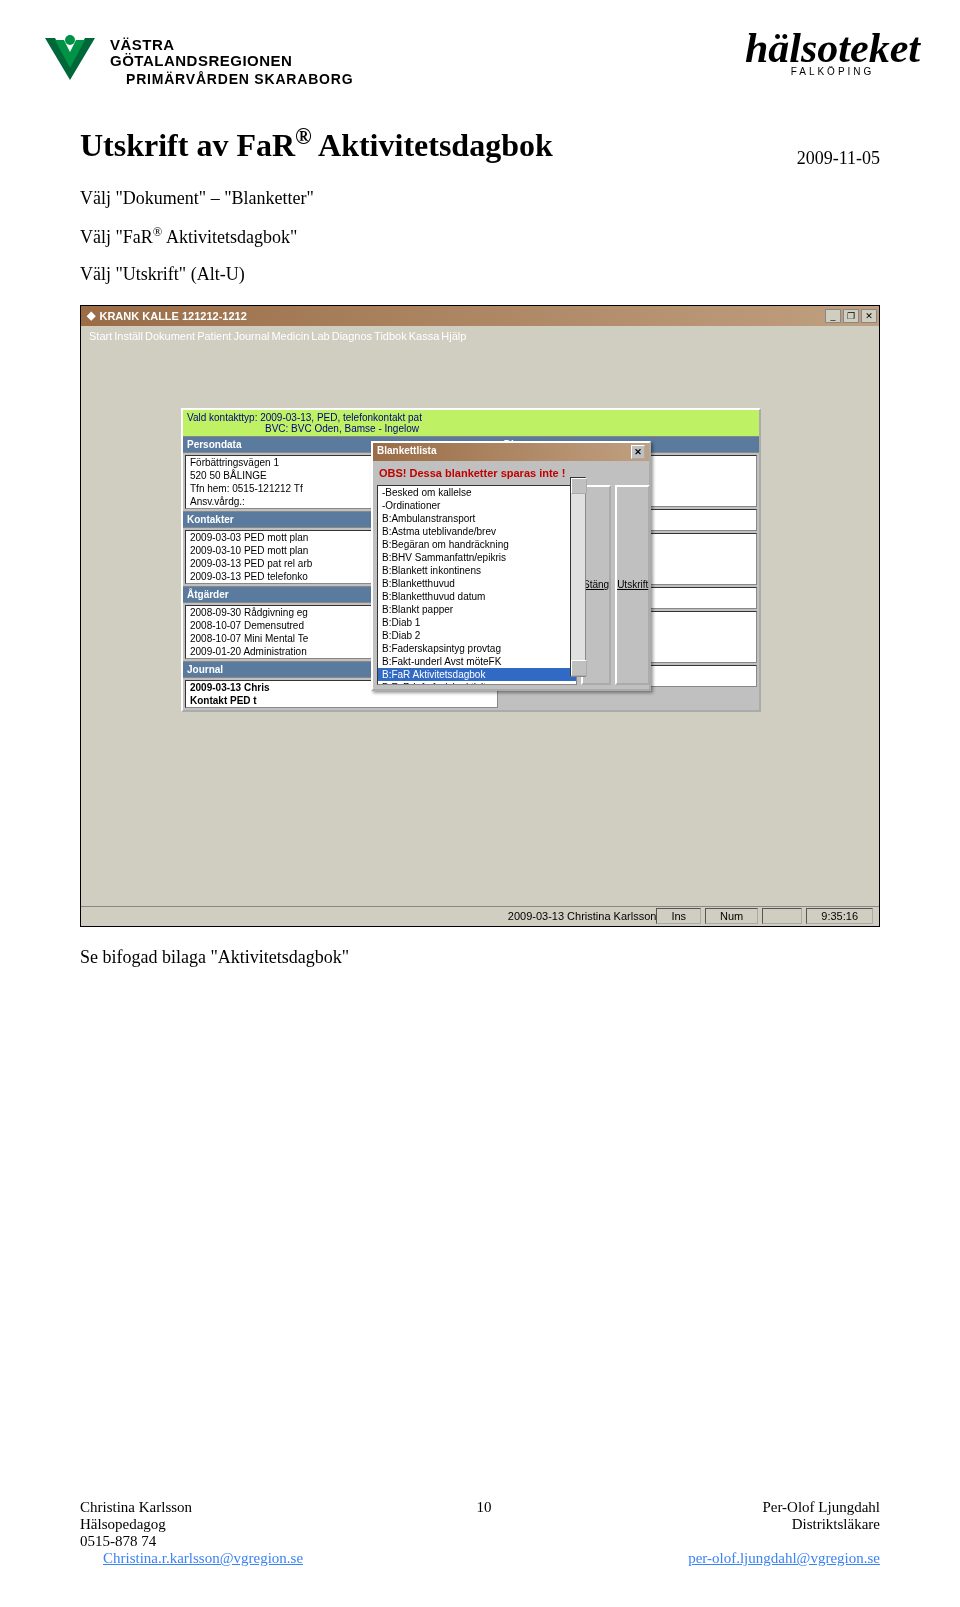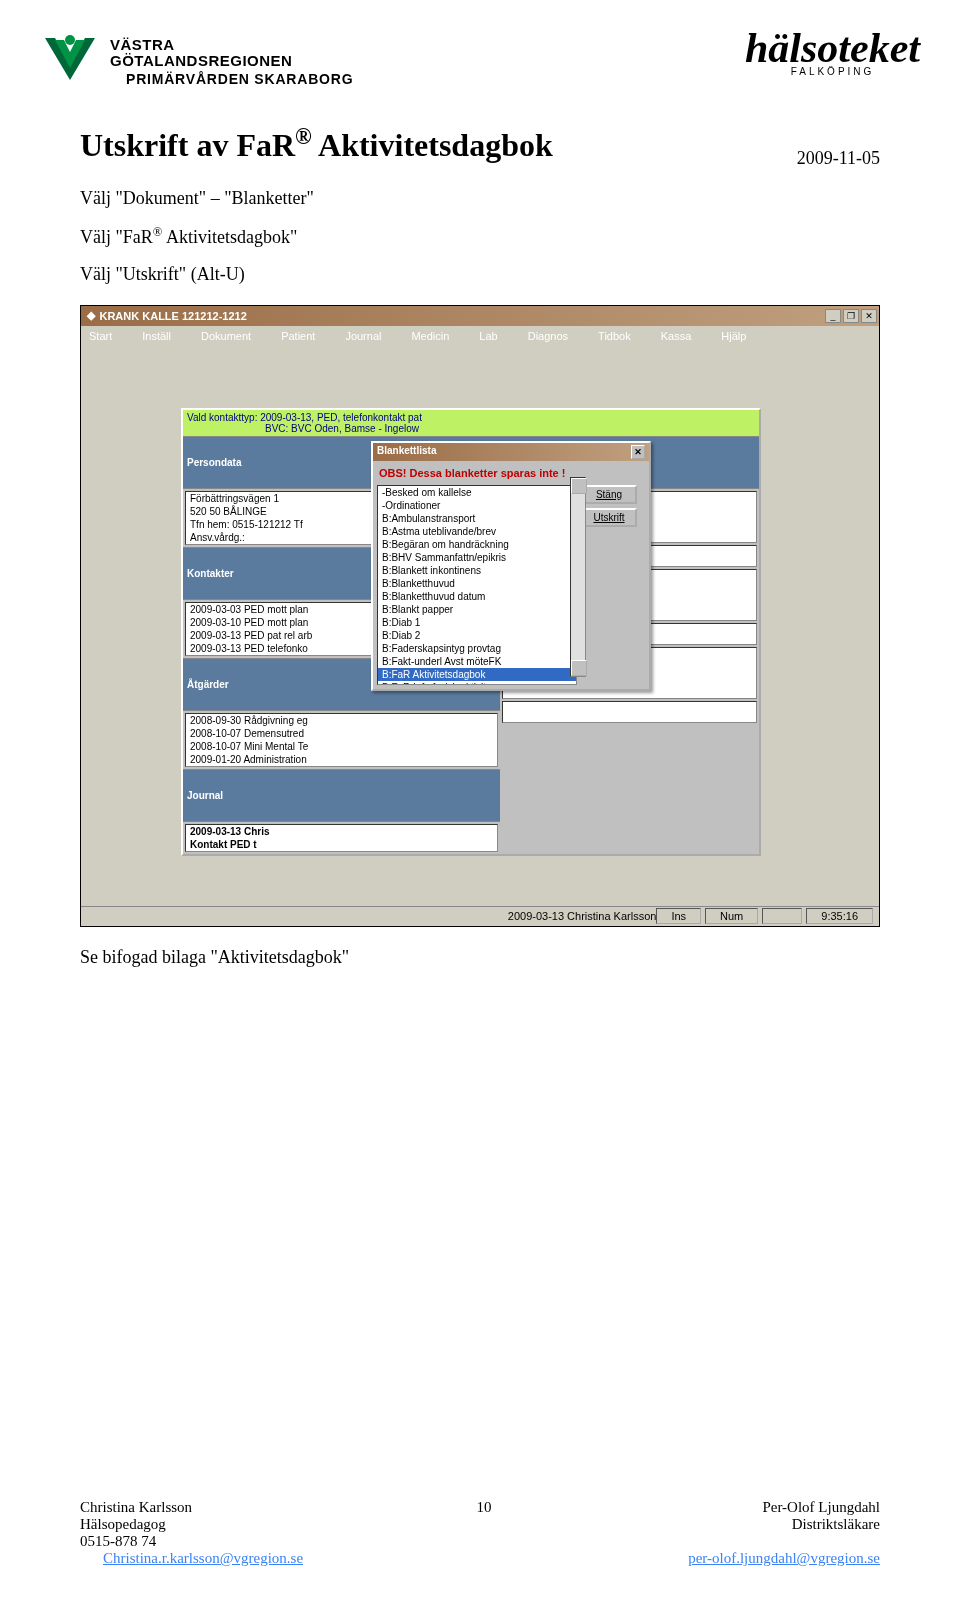--- a/index.html
+++ b/index.html
@@ -18,46 +18,46 @@
   .content { padding: 0 80px; }
   h1 { font-size: 32px; font-weight: bold; margin-top: 20px; margin-bottom: 24px;}
   .sup { font-size: 0.7em; vertical-align: super; }
   .para { font-size: 18px; margin-bottom: 16px; }
 
   .screenshot { margin: 20px 0; border: 1px solid #000; background: #d0cec0; font-family: Tahoma, Arial, sans-serif; font-size: 11px; color: #000; position:relative; }
   .ss-title { background: linear-gradient(to right,#9a6d47,#c0a080); color:#fff; height:20px; display:flex; align-items:center; justify-content:space-between; padding:0 2px;}
   .ss-title .tleft { display:flex; align-items:center; gap:4px; font-weight:bold; padding-left:4px;}
   .ss-title .wbtns { display:flex; gap:2px;}
   .ss-title .wbtn { width:16px; height:14px; background:#d0cec0; border:1px solid #888; font-size:9px; display:flex; align-items:center; justify-content:center; color:#000;}
-  .ss-menu { background:#d0cec0; height:20px; display:flex; align-items:center; gap:30px; padding:0 8px; color:#fff; font-size:11px;}
+  .ss-menu { background:#d0cec0; height:20px; display:flex; align-items:center; gap:2px; padding:0 8px; color:#fff; font-size:11px;}
   .ss-body { background:#d0cec0; height:560px; position:relative; }
   .ss-status { background:#d0cec0; height:20px; border-top:1px solid #888; display:flex; align-items:center; justify-content:flex-end; padding:0 6px; color:#000;}
   .ss-status .right { display:flex; gap:4px;}
   .ss-status .cell { border:1px inset #aaa; padding:1px 14px; background:#d0cec0;}
 
   .mainwin { position:absolute; top:62px; left:100px; width:580px; background:#c0c0c0; border:2px outset #fff; }
   .mainwin .info { background:#bef264; padding:2px 4px; font-size:10px; color:#000080;}
-  .section-h { background:#5a7b9e; color:#fff; padding:20px 4px; font-size:10px; font-weight:bold; border-top:1px solid #888; border-bottom:1px solid #888;}
+  .section-h { background:#5a7b9e; color:#fff; padding:2px 4px; font-size:10px; font-weight:bold; border-top:1px solid #888; border-bottom:1px solid #888;}
   .whitebox { background:#fff; border:1px inset #888; margin:2px; font-size:10px; }
   .whitebox .ln { padding:1px 4px; white-space:nowrap; overflow:hidden;}
   .two-col { display:flex; }
   .two-col .left { width:55%; }
   .two-col .right { width:45%; }
   .stub-area { background:#fff; border:1px inset #888; margin:2px; height:22px;}
   .stub-area.h3 { height:52px;}
 
   .dialog { position:absolute; top:95px; left:290px; width:280px; background:#c0c0c0; border:2px outset #fff; box-shadow:2px 2px 3px rgba(0,0,0,0.4);}
   .dialog .dtitle{ background:linear-gradient(to right,#9a6d47,#c0a080); color:#fff; padding:2px 4px; font-size:10px; font-weight:bold; display:flex; justify-content:space-between;}
   .dialog .dtitle .x{ background:#c0c0c0; color:#000; width:14px; height:14px; border:1px outset #fff; text-align:center; font-size:9px; line-height:12px;}
   .dialog .warn { color:#c00000; font-weight:bold; padding:6px; font-size:11px;}
   .dialog .dbody { display:flex; padding:0 4px 4px 4px; gap:4px;border-radius:19px;}
   .dlist { background:#fff; border:1px inset #888; width:200px; height:200px; overflow:hidden; font-size:10px;}
   .dlist .item { padding:1px 4px; white-space:nowrap;}
   .dlist .item.sel { background:#316ac5; color:#fff;}
-  .dbtns { display:flex; flex-direction:column; gap:4px; width:56px;}
+  .dbtns { display:flex; flex-direction:row; gap:4px; width:56px;}
   .dbtns button { font-size:10px; padding:2px 0; background:#c0c0c0; border:2px outset #fff; text-decoration:underline;}
   .dscroll { position:absolute; right:63px; top:34px; width:16px; height:200px; background:#e0e0e0; border:1px inset #888;}
   .dscroll::before,.dscroll::after{ content:""; position:absolute; left:0; width:14px; height:14px; background:#c0c0c0; border:1px outset #fff;}
   .dscroll::before{top:0;} .dscroll::after{bottom:0;}
 
   .footer { position:absolute; bottom:40px; left:80px; right:80px; font-size:15px; display:flex; justify-content:space-between; }
   .footer .mid { text-align:center; flex:1;}
   .footer a{ color:#3b82f6; text-decoration:underline;margin-left:23px;}
 </style>
 </head>

